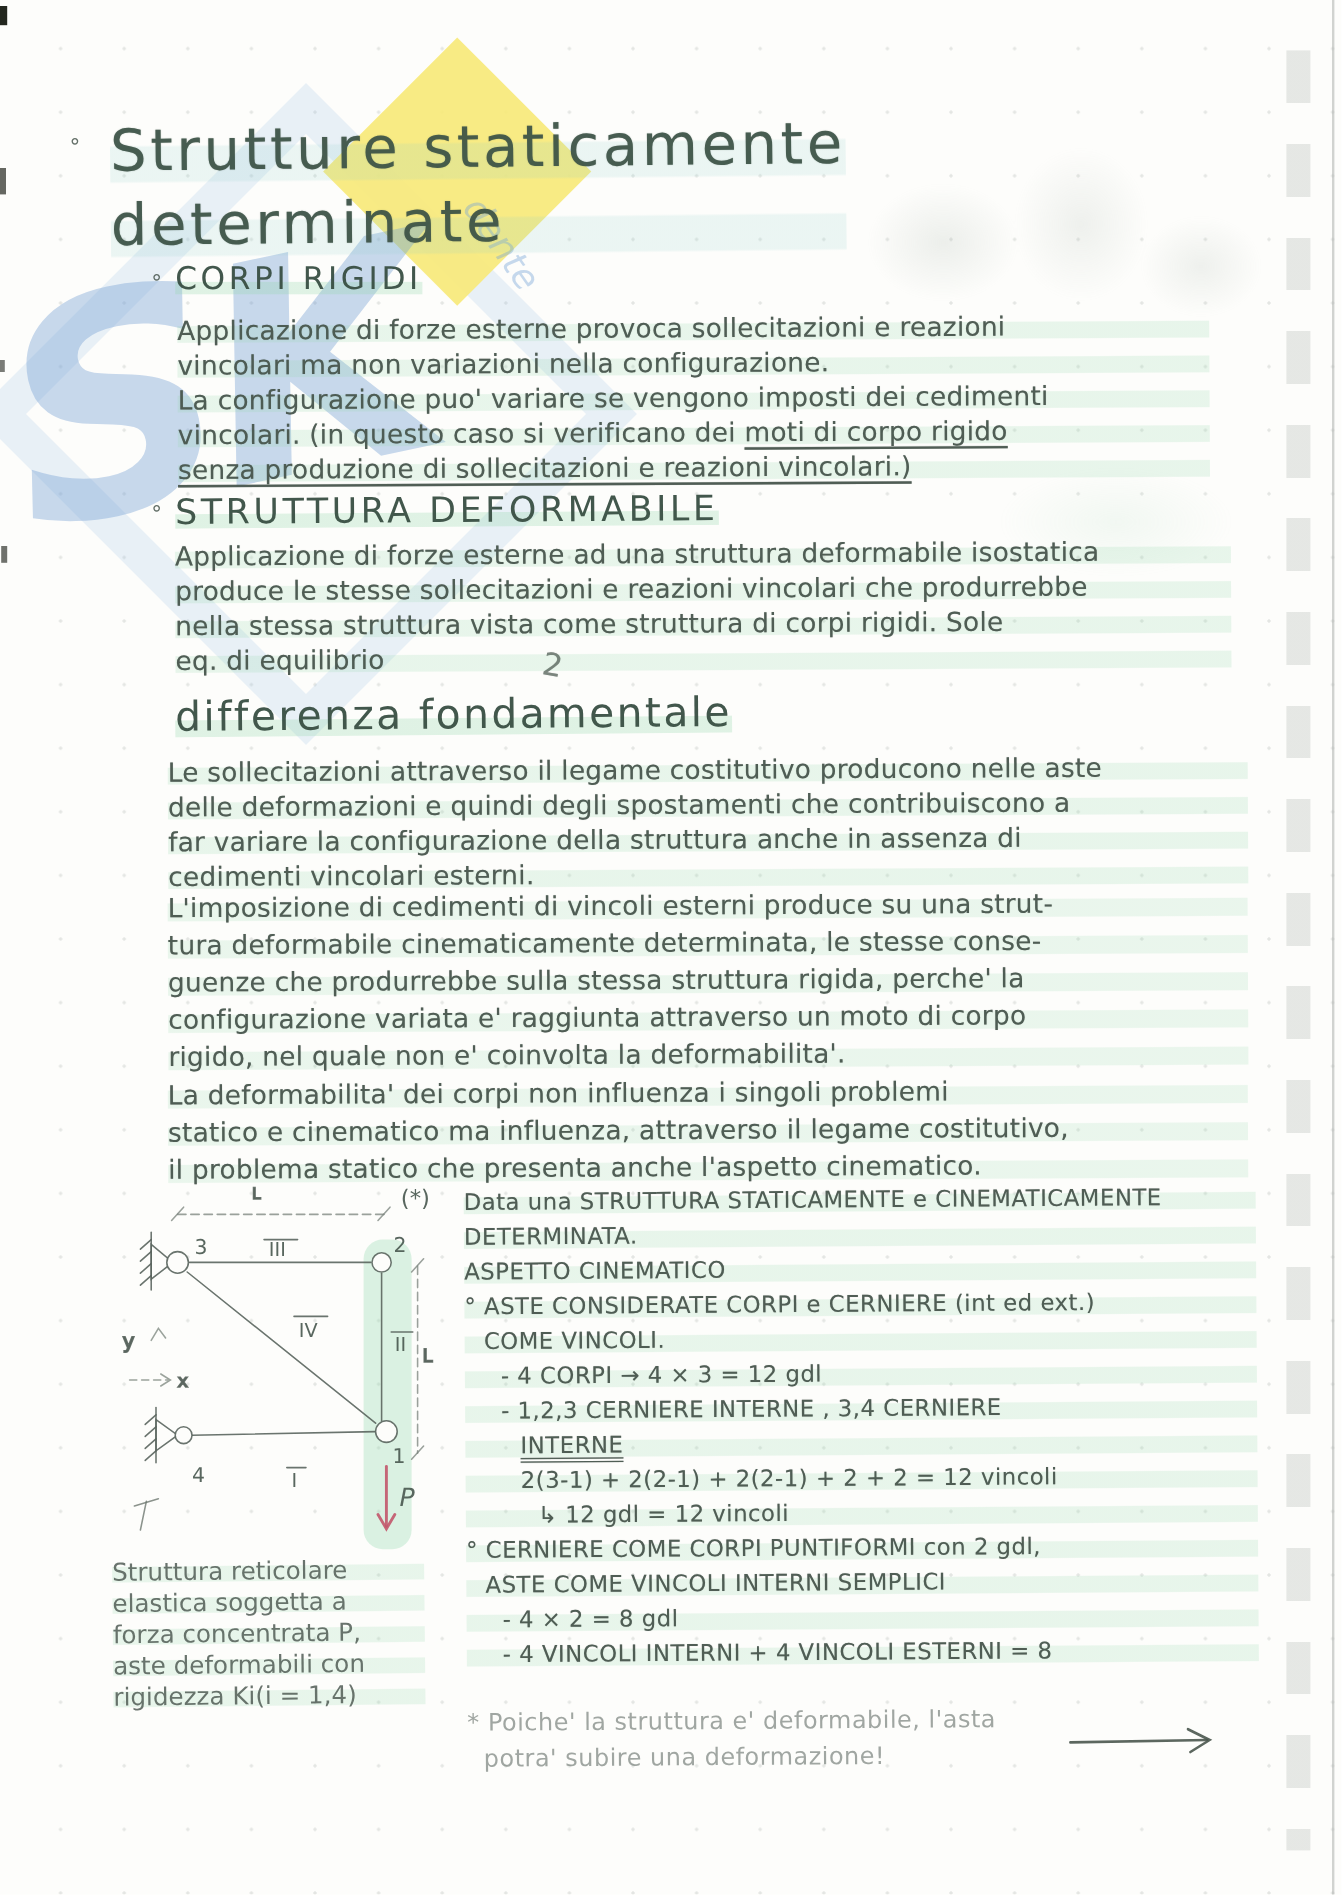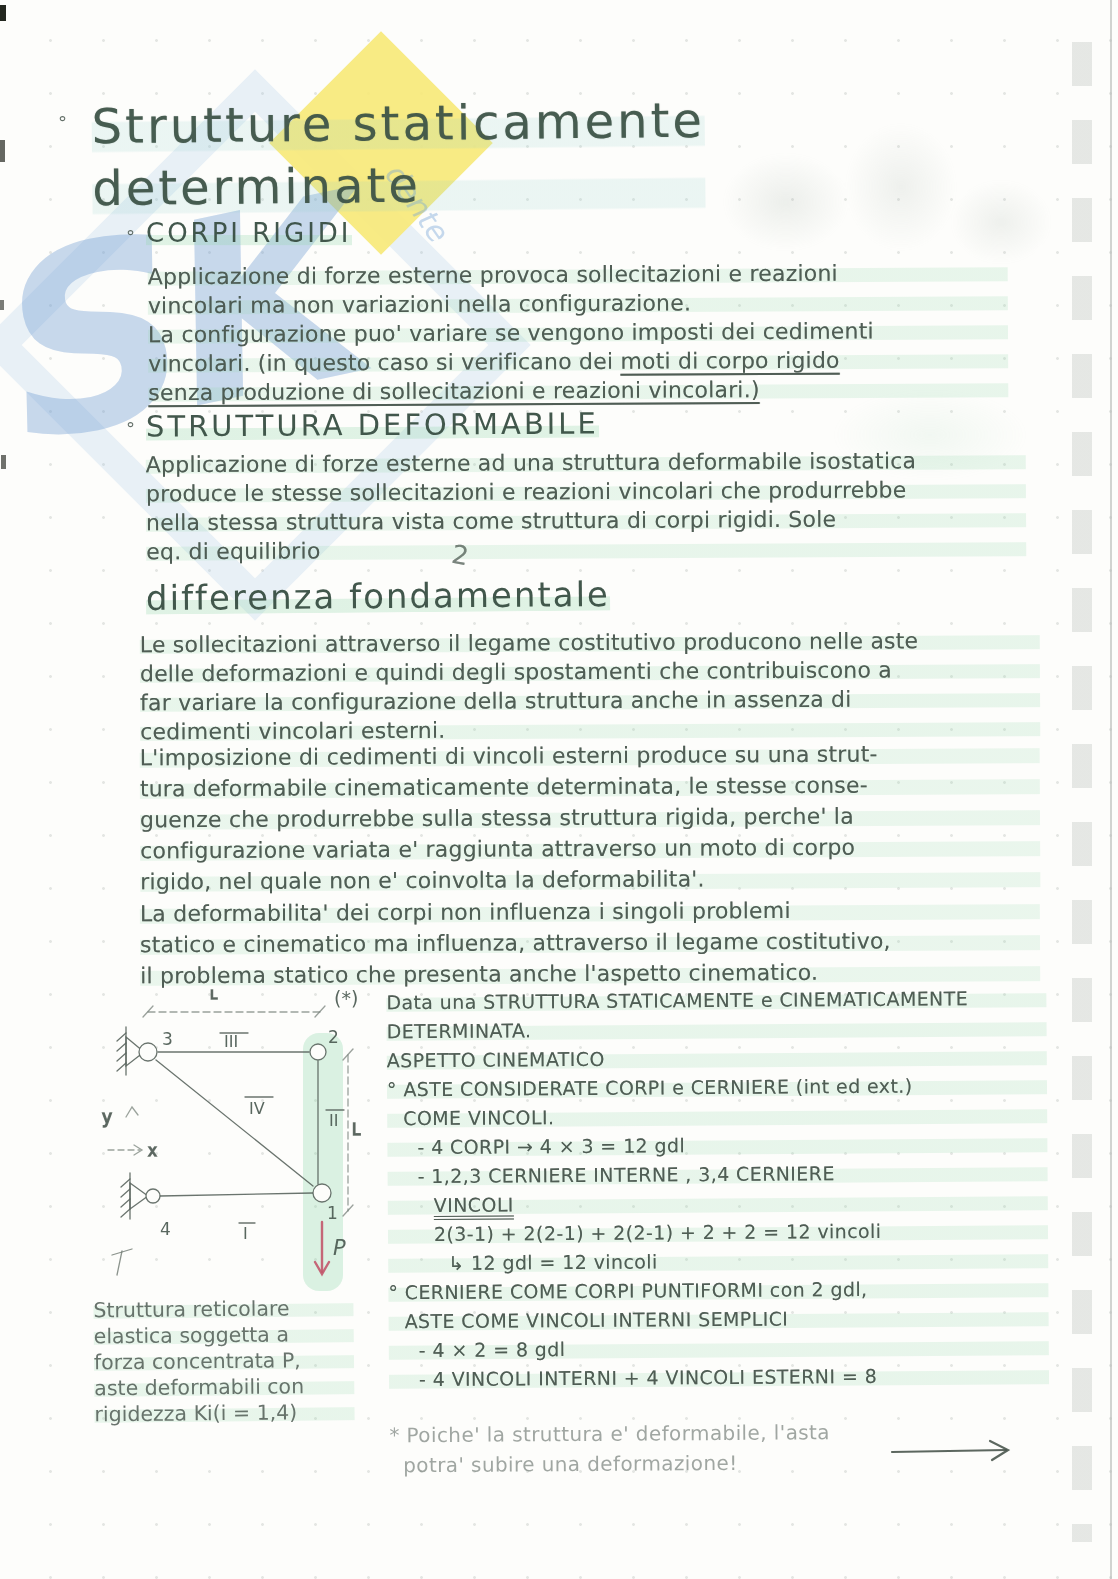--- a/index.html
+++ b/index.html
@@ -237,21 +237,21 @@
 
   <div class="abs notes ink" style="left:388px;top:986px;">
     <div class="stripes29">
       <div>Data una STRUTTURA STATICAMENTE e CINEMATICAMENTE</div>
       <div>DETERMINATA.</div>
       <div>ASPETTO CINEMATICO</div>
       <div>° ASTE CONSIDERATE CORPI e CERNIERE (int ed ext.)</div>
       <div class="ind1">COME VINCOLI.</div>
       <div class="ind2">- 4 CORPI → 4 × 3 = 12 gdl</div>
       <div class="ind2">- 1,2,3 CERNIERE INTERNE , 3,4 CERNIERE</div>
-      <div class="ind3"><span class="u2">VINCOLI</span></div>
+      <div class="ind3"><span class="u2">INTERNE</span></div>
       <div class="ind3">2(3-1) + 2(2-1) + 2(2-1) + 2 + 2 = 12 vincoli</div>
       <div class="ind4">↳ 12 gdl = 12 vincoli</div>
       <div>° CERNIERE COME CORPI PUNTIFORMI con 2 gdl,</div>
       <div class="ind1">ASTE COME VINCOLI INTERNI SEMPLICI</div>
       <div class="ind2">- 4 × 2 = 8 gdl</div>
       <div class="ind2">- 4 VINCOLI INTERNI + 4 VINCOLI ESTERNI = 8</div>
     </div>
     <div class="footnote ml">* Poiche' la struttura e' deformabile, l'asta
   potra' subire una deformazione!</div>
   </div>

